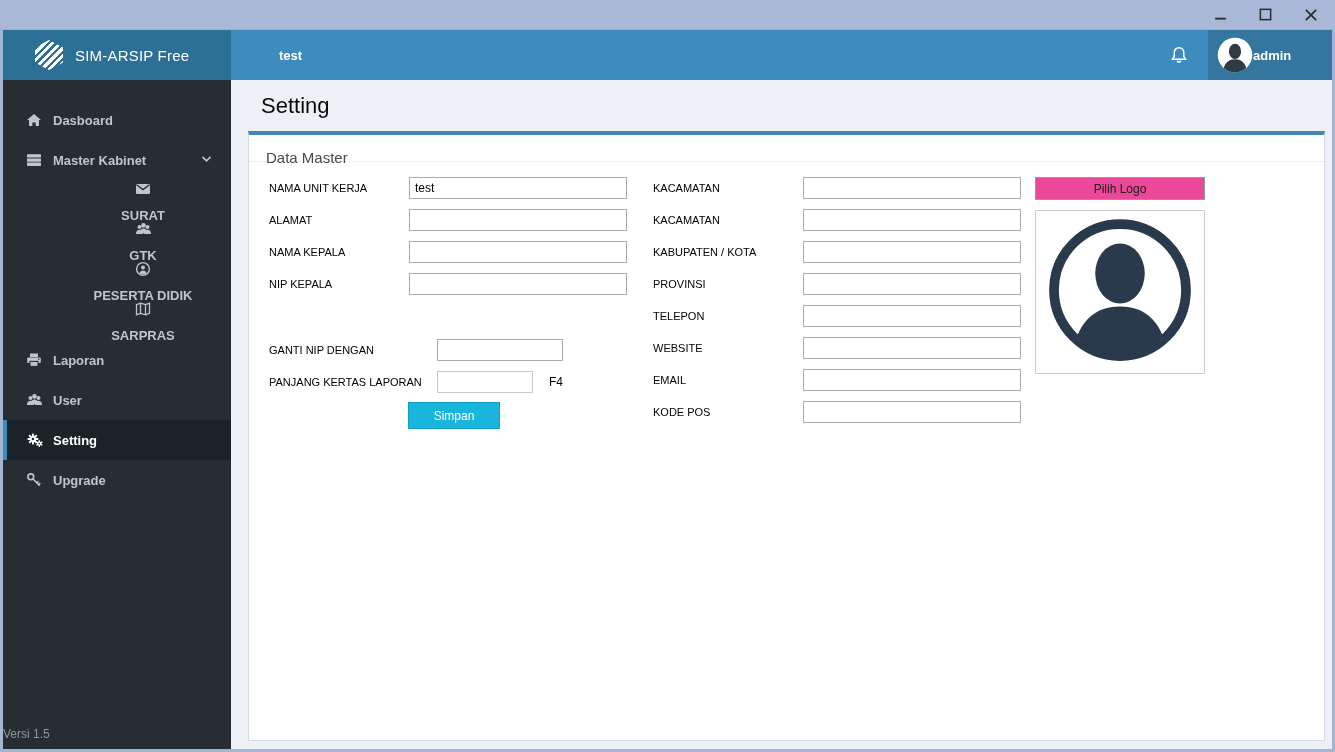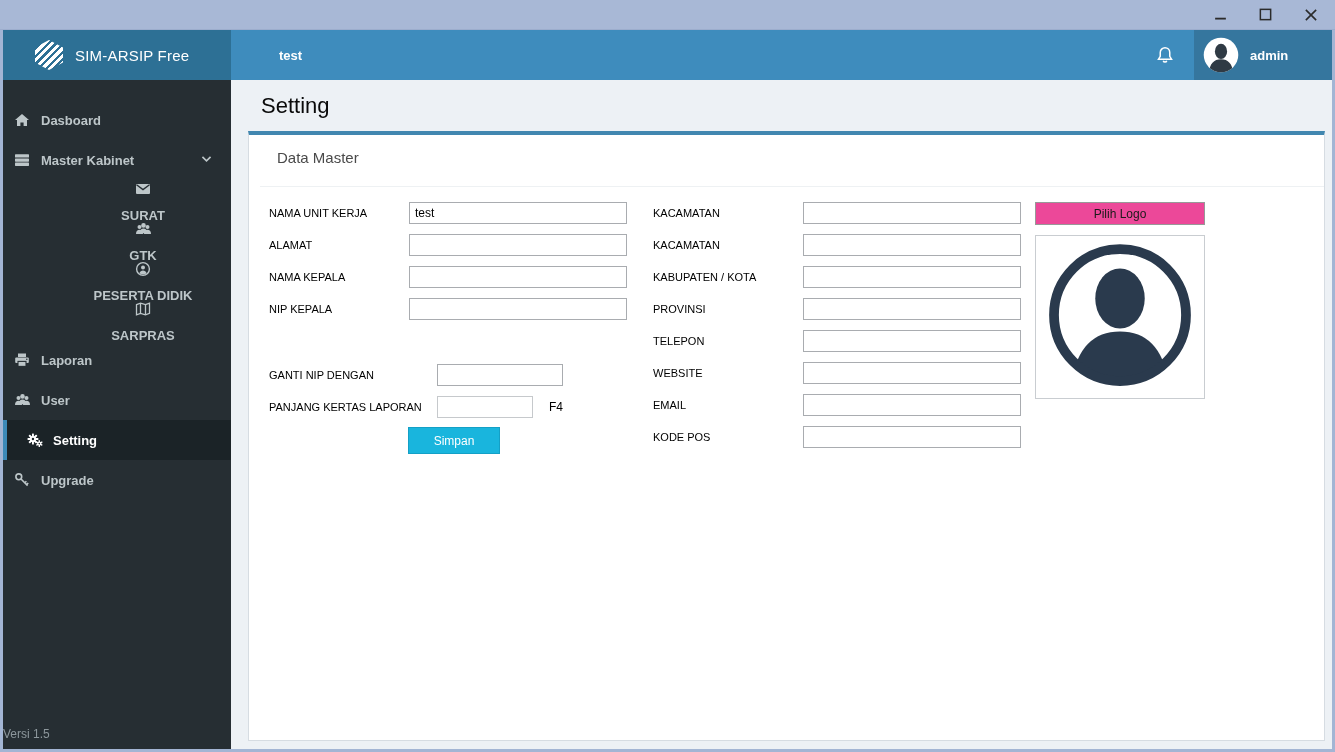--- a/index.html
+++ b/index.html
@@ -17,44 +17,44 @@
   .appbar { height:50px; flex:0 0 50px; display:flex; }
   .brand { width:228px; background:#2d7095; color:#fff; display:flex; align-items:center; gap:12px; padding-left:32px; }
   .brand-logo { width:28px; height:30px; background:
       repeating-linear-gradient(135deg, #2d7095 0 2.2px, #ffffff 2.2px 5.4px);
       clip-path:polygon(50% 0%, 100% 25%, 100% 75%, 50% 100%, 0% 75%, 0% 25%); }
   .brand-name { font-size:15px; font-weight:normal; letter-spacing:.2px; }
   .topbar { flex:1; background:#3e8cbd; color:#fff; display:flex; align-items:center; }
   .topbar-title { margin-left:48px; font-size:13px; font-weight:bold; }
   .topbar-spacer { flex:1; }
   .bell { width:26px; height:26px; margin-right:16px; display:flex; align-items:center; justify-content:center; }
-  .adminblock { width:138px; height:100%; background:#35769e; display:flex; align-items:center; gap:11px; padding-left:9px; }
+  .adminblock { width:124px; height:100%; background:#35769e; display:flex; align-items:center; padding-left:9px; }
   .avatar-sm { width:36px; height:36px; }
   .admin-name { font-size:13px; font-weight:bold; }
 
   
   .bodyrow { flex:1; display:flex; min-height:0; }
 
   
   .sidebar { width:228px; background:#262e33; color:#bdc6c9; position:relative; padding-top:20px; }
-  .nav-item { height:40px; display:flex; align-items:center; gap:10px; padding-left:10px; font-size:13px;
+  .nav-item { height:40px; display:flex; align-items:center; gap:10px; padding-left:22px; font-size:13px;
               font-weight:bold; cursor:pointer; }
   .nav-item.sub { padding-left:52px;flex-direction:column; }
   .nav-item.active { background:#1b2327; border-left:4px solid #3d8ab8; padding-left:18px; color:#fff; }
   .nicon { width:18px; height:16px; display:flex; align-items:center; justify-content:center; flex:0 0 18px; }
   .chev { margin-left:auto; margin-right:18px; }
   .version { position:absolute; bottom:8px; width:100%; text-align:left; font-size:12px; color:#8d979c; }
 
   
   .content { flex:1; background:#edf1f5; overflow:hidden; }
   .page-title { margin:13px 0 0 30px; font-size:22px; font-weight:500; color:#0a0a0a; }
   .panel { margin:12px 7px 0 17px; height:610px; background:#fff;
            border:1px solid #d6dce2; border-top:4px solid #4187b0; }
-  .panel-head { height:52px; line-height:45px; padding-left:17px; font-size:15px; color:#4a4a4a;
-                border-bottom:1px solid #eef1f3;margin-left:11px; }
+  .panel-head { height:27px; line-height:45px; padding-left:17px; font-size:15px; color:#4a4a4a;
+                border-bottom:1px solid #eef1f3; }
   .panel-body { position:relative; height:calc(100% - 50px); }
 
   .flabel { position:absolute; font-size:11px; color:#000; line-height:22px; white-space:nowrap; }
   .finput { position:absolute; height:22px; border:1px solid #a9acb0; font-size:12px; padding:0 5px;
             font-family:"Liberation Sans", sans-serif; color:#000; background:#fff; }
   .finput.light { border-color:#c6c9cc; }
   .fnote { position:absolute; font-size:12px; color:#000; line-height:22px; }
 
   .btn-save { position:absolute; left:159px; top:240px; width:92px; height:27px; background:#19b5dd;
               border:1px solid #14a0c6; color:#fff; font-size:12px; font-family:"Liberation Sans", sans-serif; cursor:pointer; }

